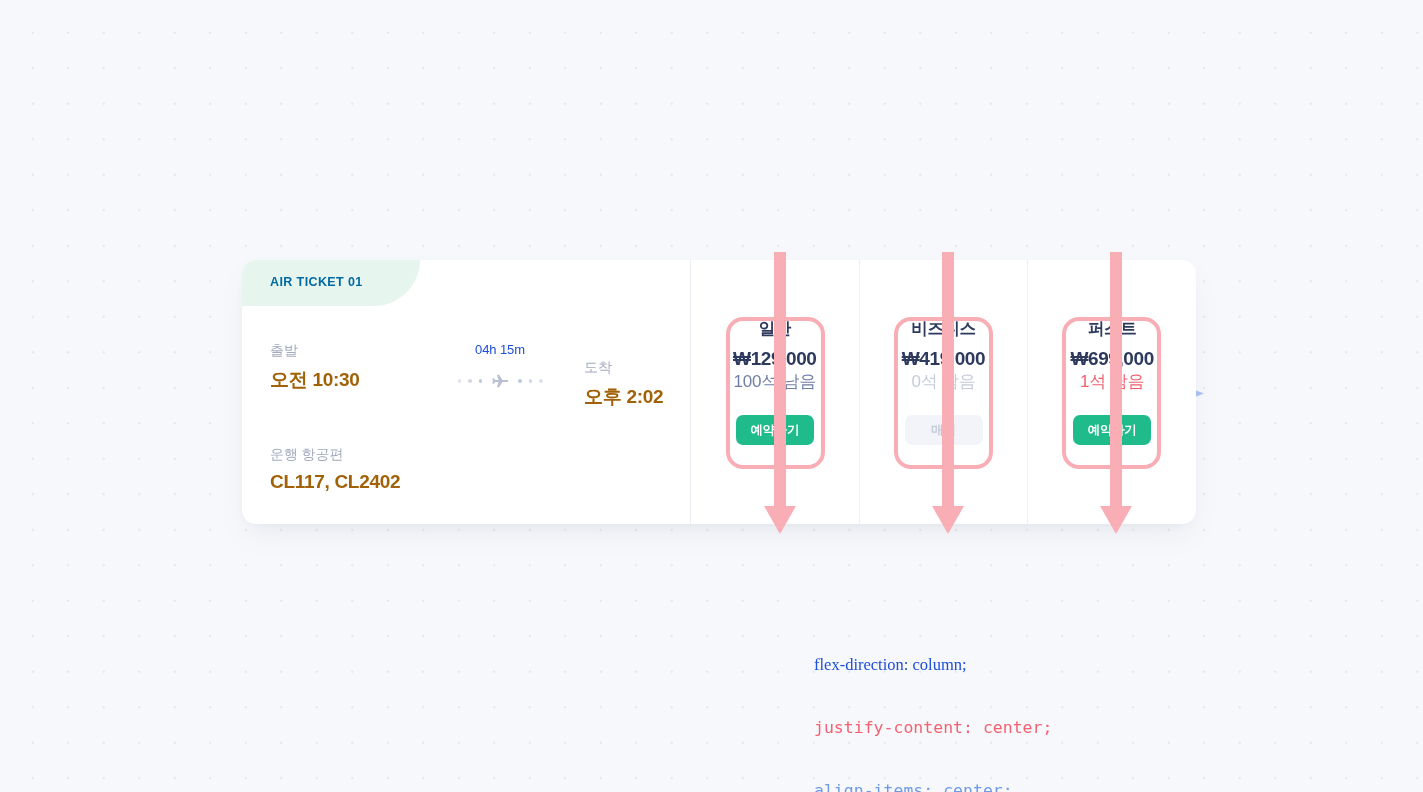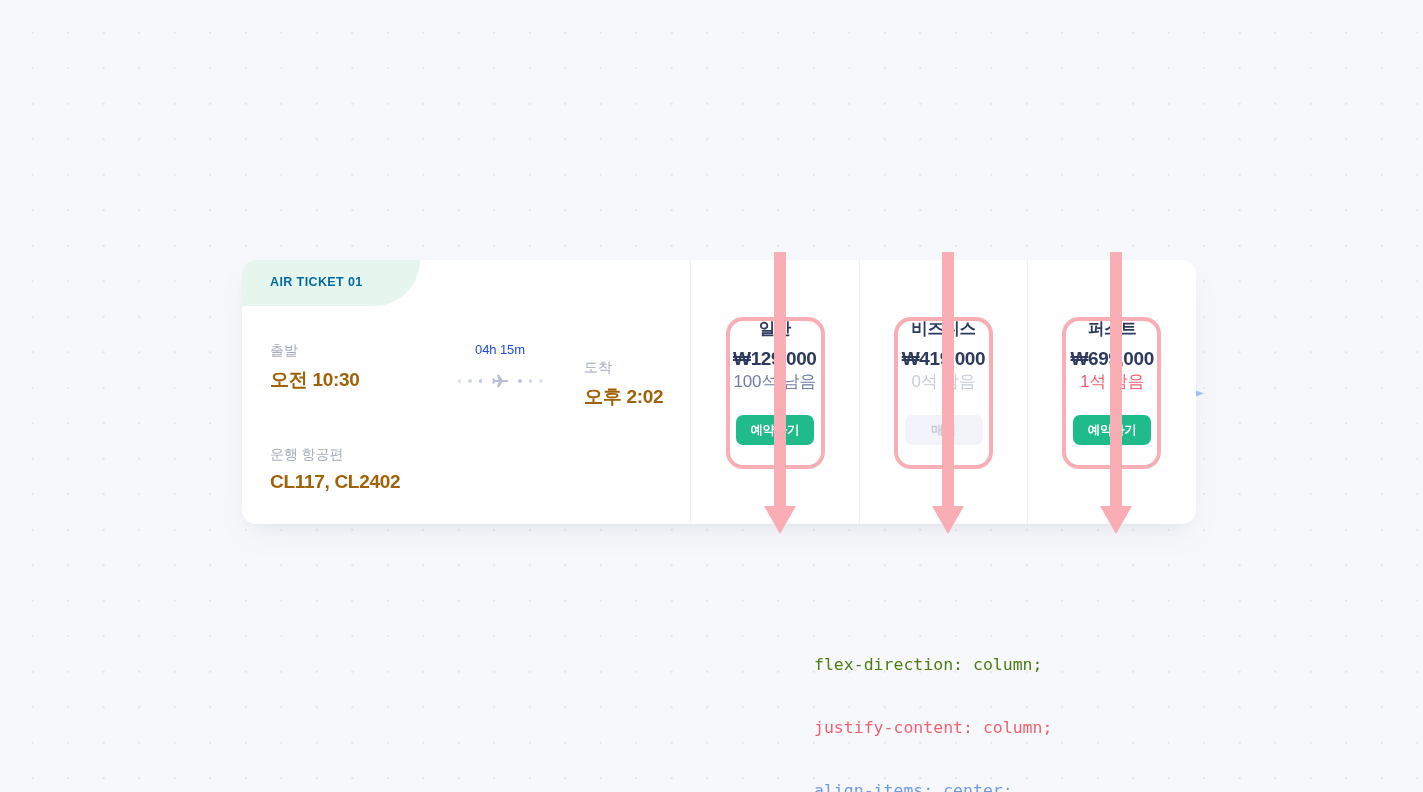--- a/index.html
+++ b/index.html
@@ -210,21 +210,21 @@
   
   .code-block {
     position: absolute;
     left: 814px;
     top: 612px;
     font-family: "DejaVu Sans Mono", "Liberation Mono", monospace;
     font-size: 16.5px;
     line-height: 21px;
     white-space: pre;
   }
-  .code-line.l1 { color: #4d7c0f; }
+  .code-line.l1 { color: #1d4ed8; font-family: Liberation Serif, serif; }
   .code-line.l2 { color: #f2616f; }
   .code-line.l3 { color: #6f9ae8; }
 </style>
 </head>
 <body>
 
 <svg class="blue-arrow-layer" viewBox="0 0 1423 792" width="1423" height="792">
   <g fill="#a8c4f4">
     <rect x="690" y="388" width="145" height="11"></rect>
     <polygon points="833,380 868,393.5 833,407"></polygon>
@@ -328,15 +328,15 @@
   <rect x="12" y="0" width="12" height="258" fill="#f9aeb6"></rect>
   <polygon points="2,254 34,254 18,282" fill="#f9aeb6"></polygon>
 </svg>
 <svg class="pink-arrow" style="left:1098px; top:252px;" width="36" height="288" viewBox="0 0 36 288">
   <rect x="12" y="0" width="12" height="258" fill="#f9aeb6"></rect>
   <polygon points="2,254 34,254 18,282" fill="#f9aeb6"></polygon>
 </svg>
 
 <div class="code-block">
   <div class="code-line l1">flex-direction: column;</div>
-  <div class="code-line l2">justify-content: column;</div>
+  <div class="code-line l2">justify-content: center;</div>
   <div class="code-line l3">align-items: center;</div>
 </div>
 
 </body></html>

